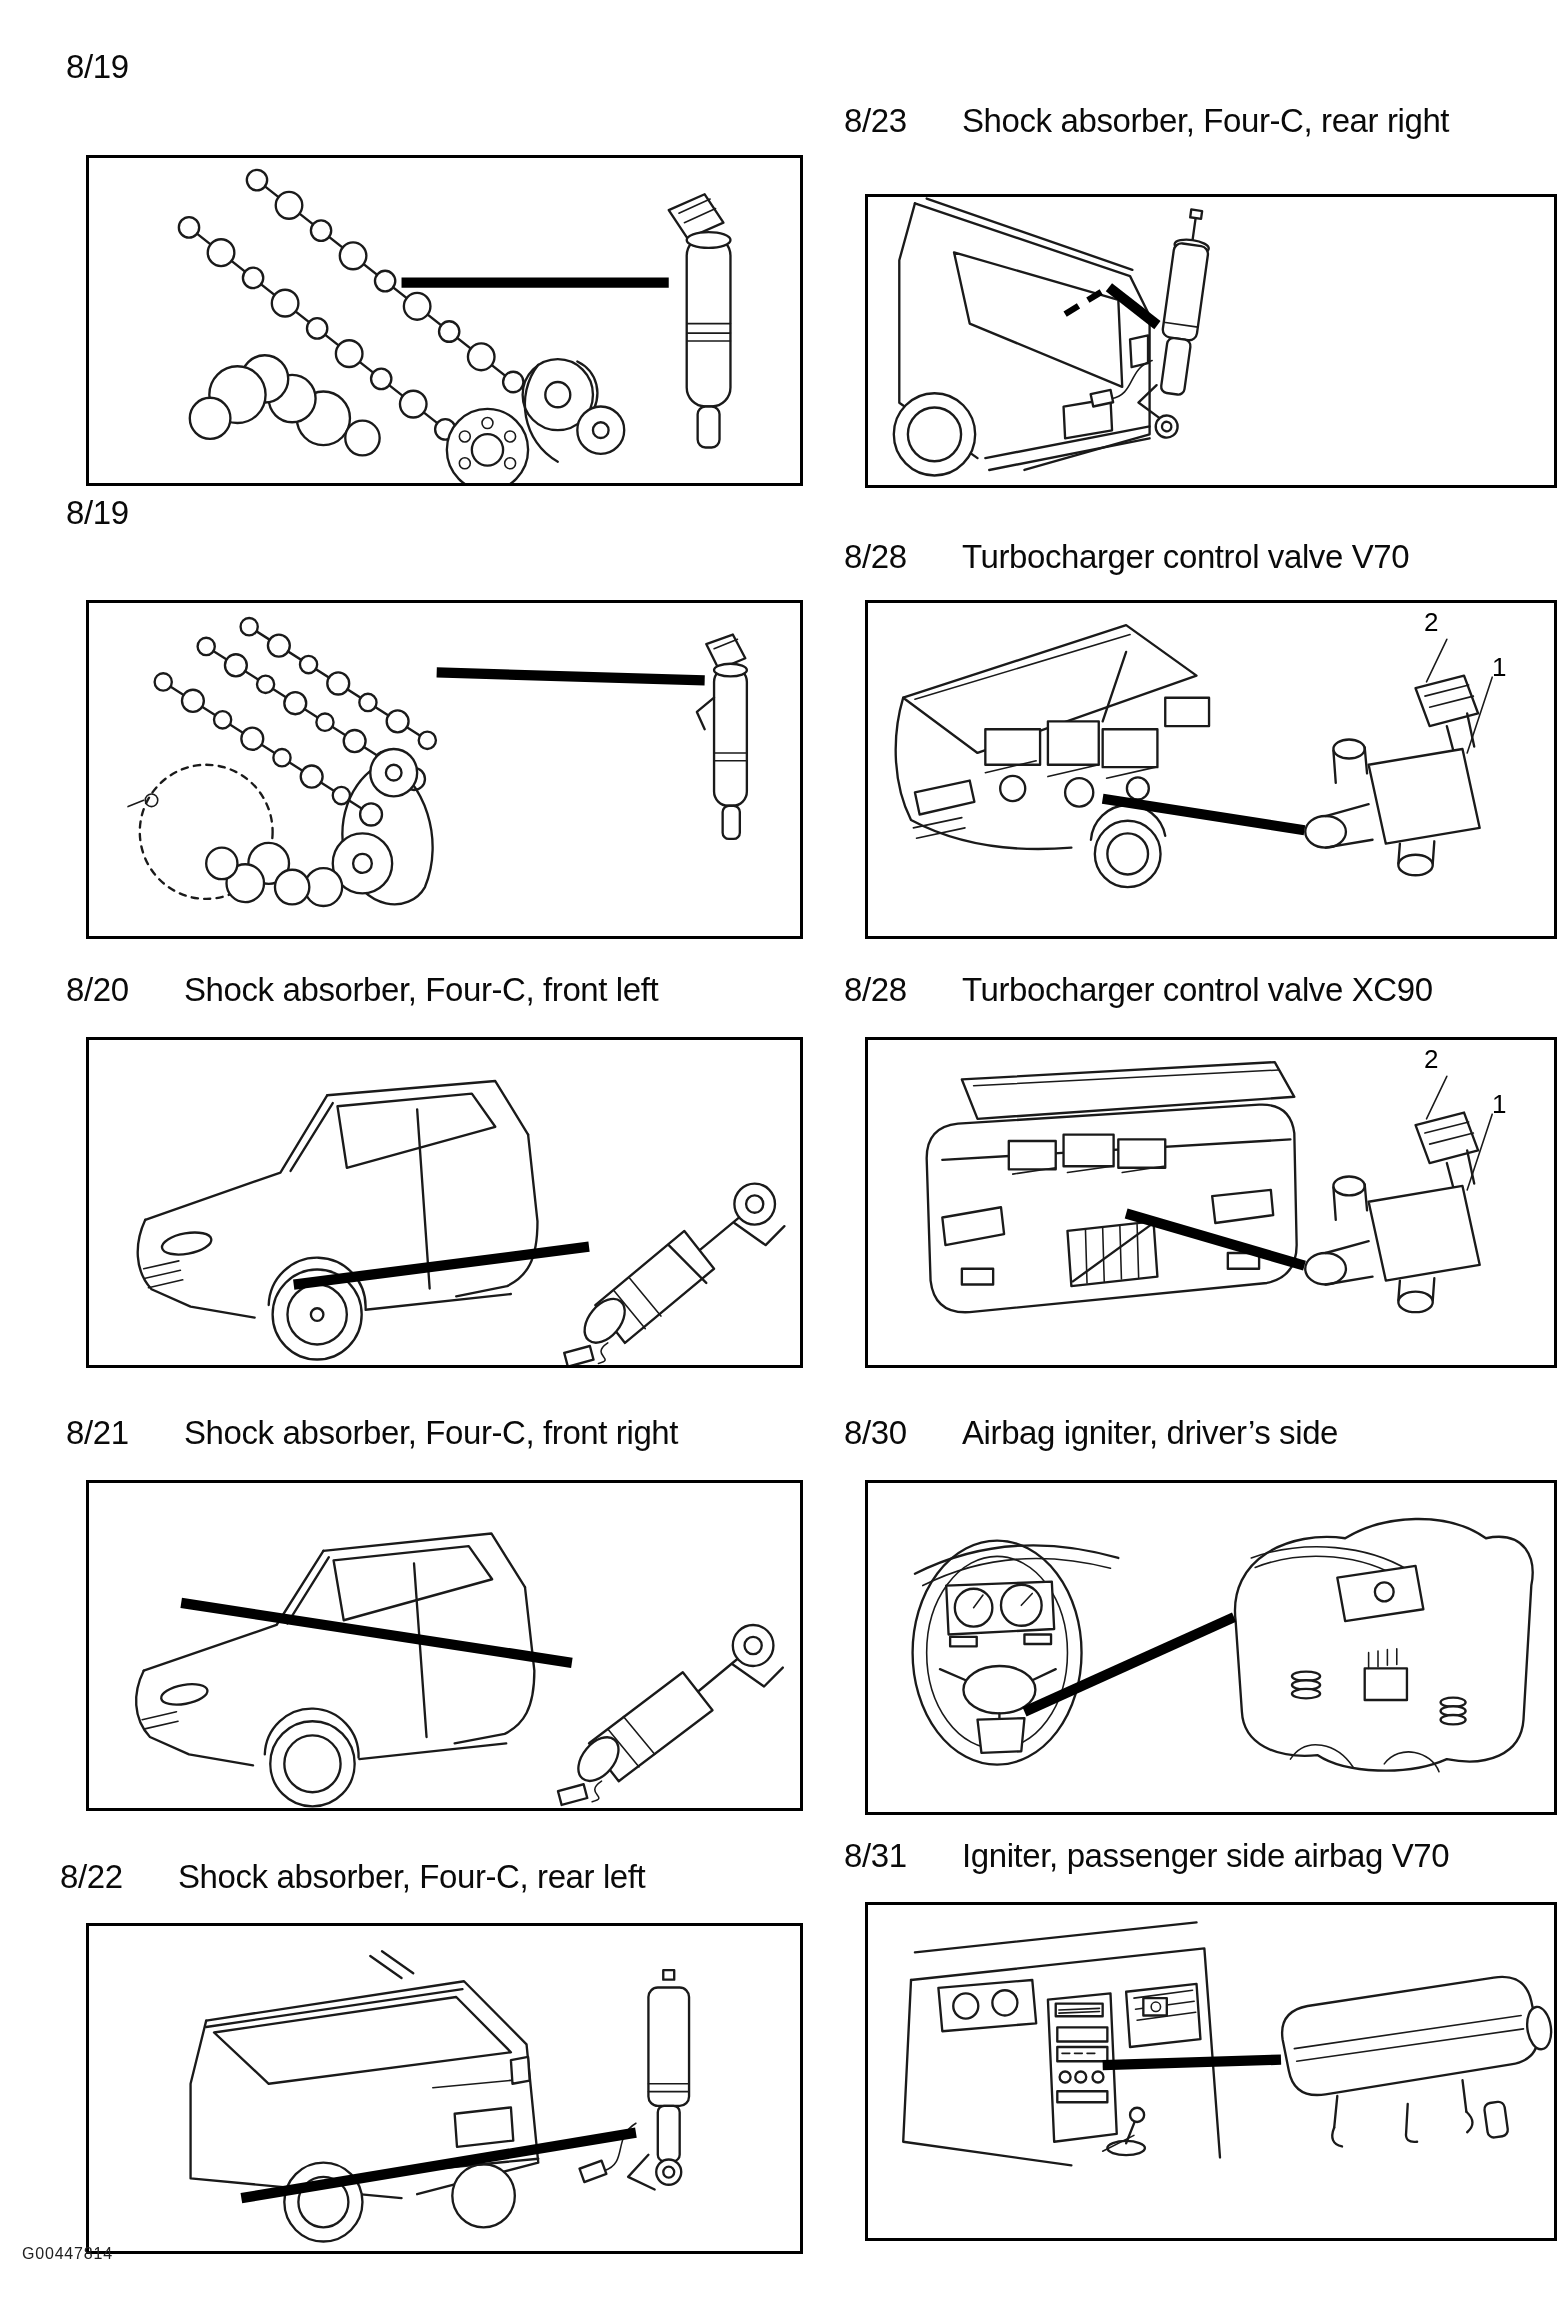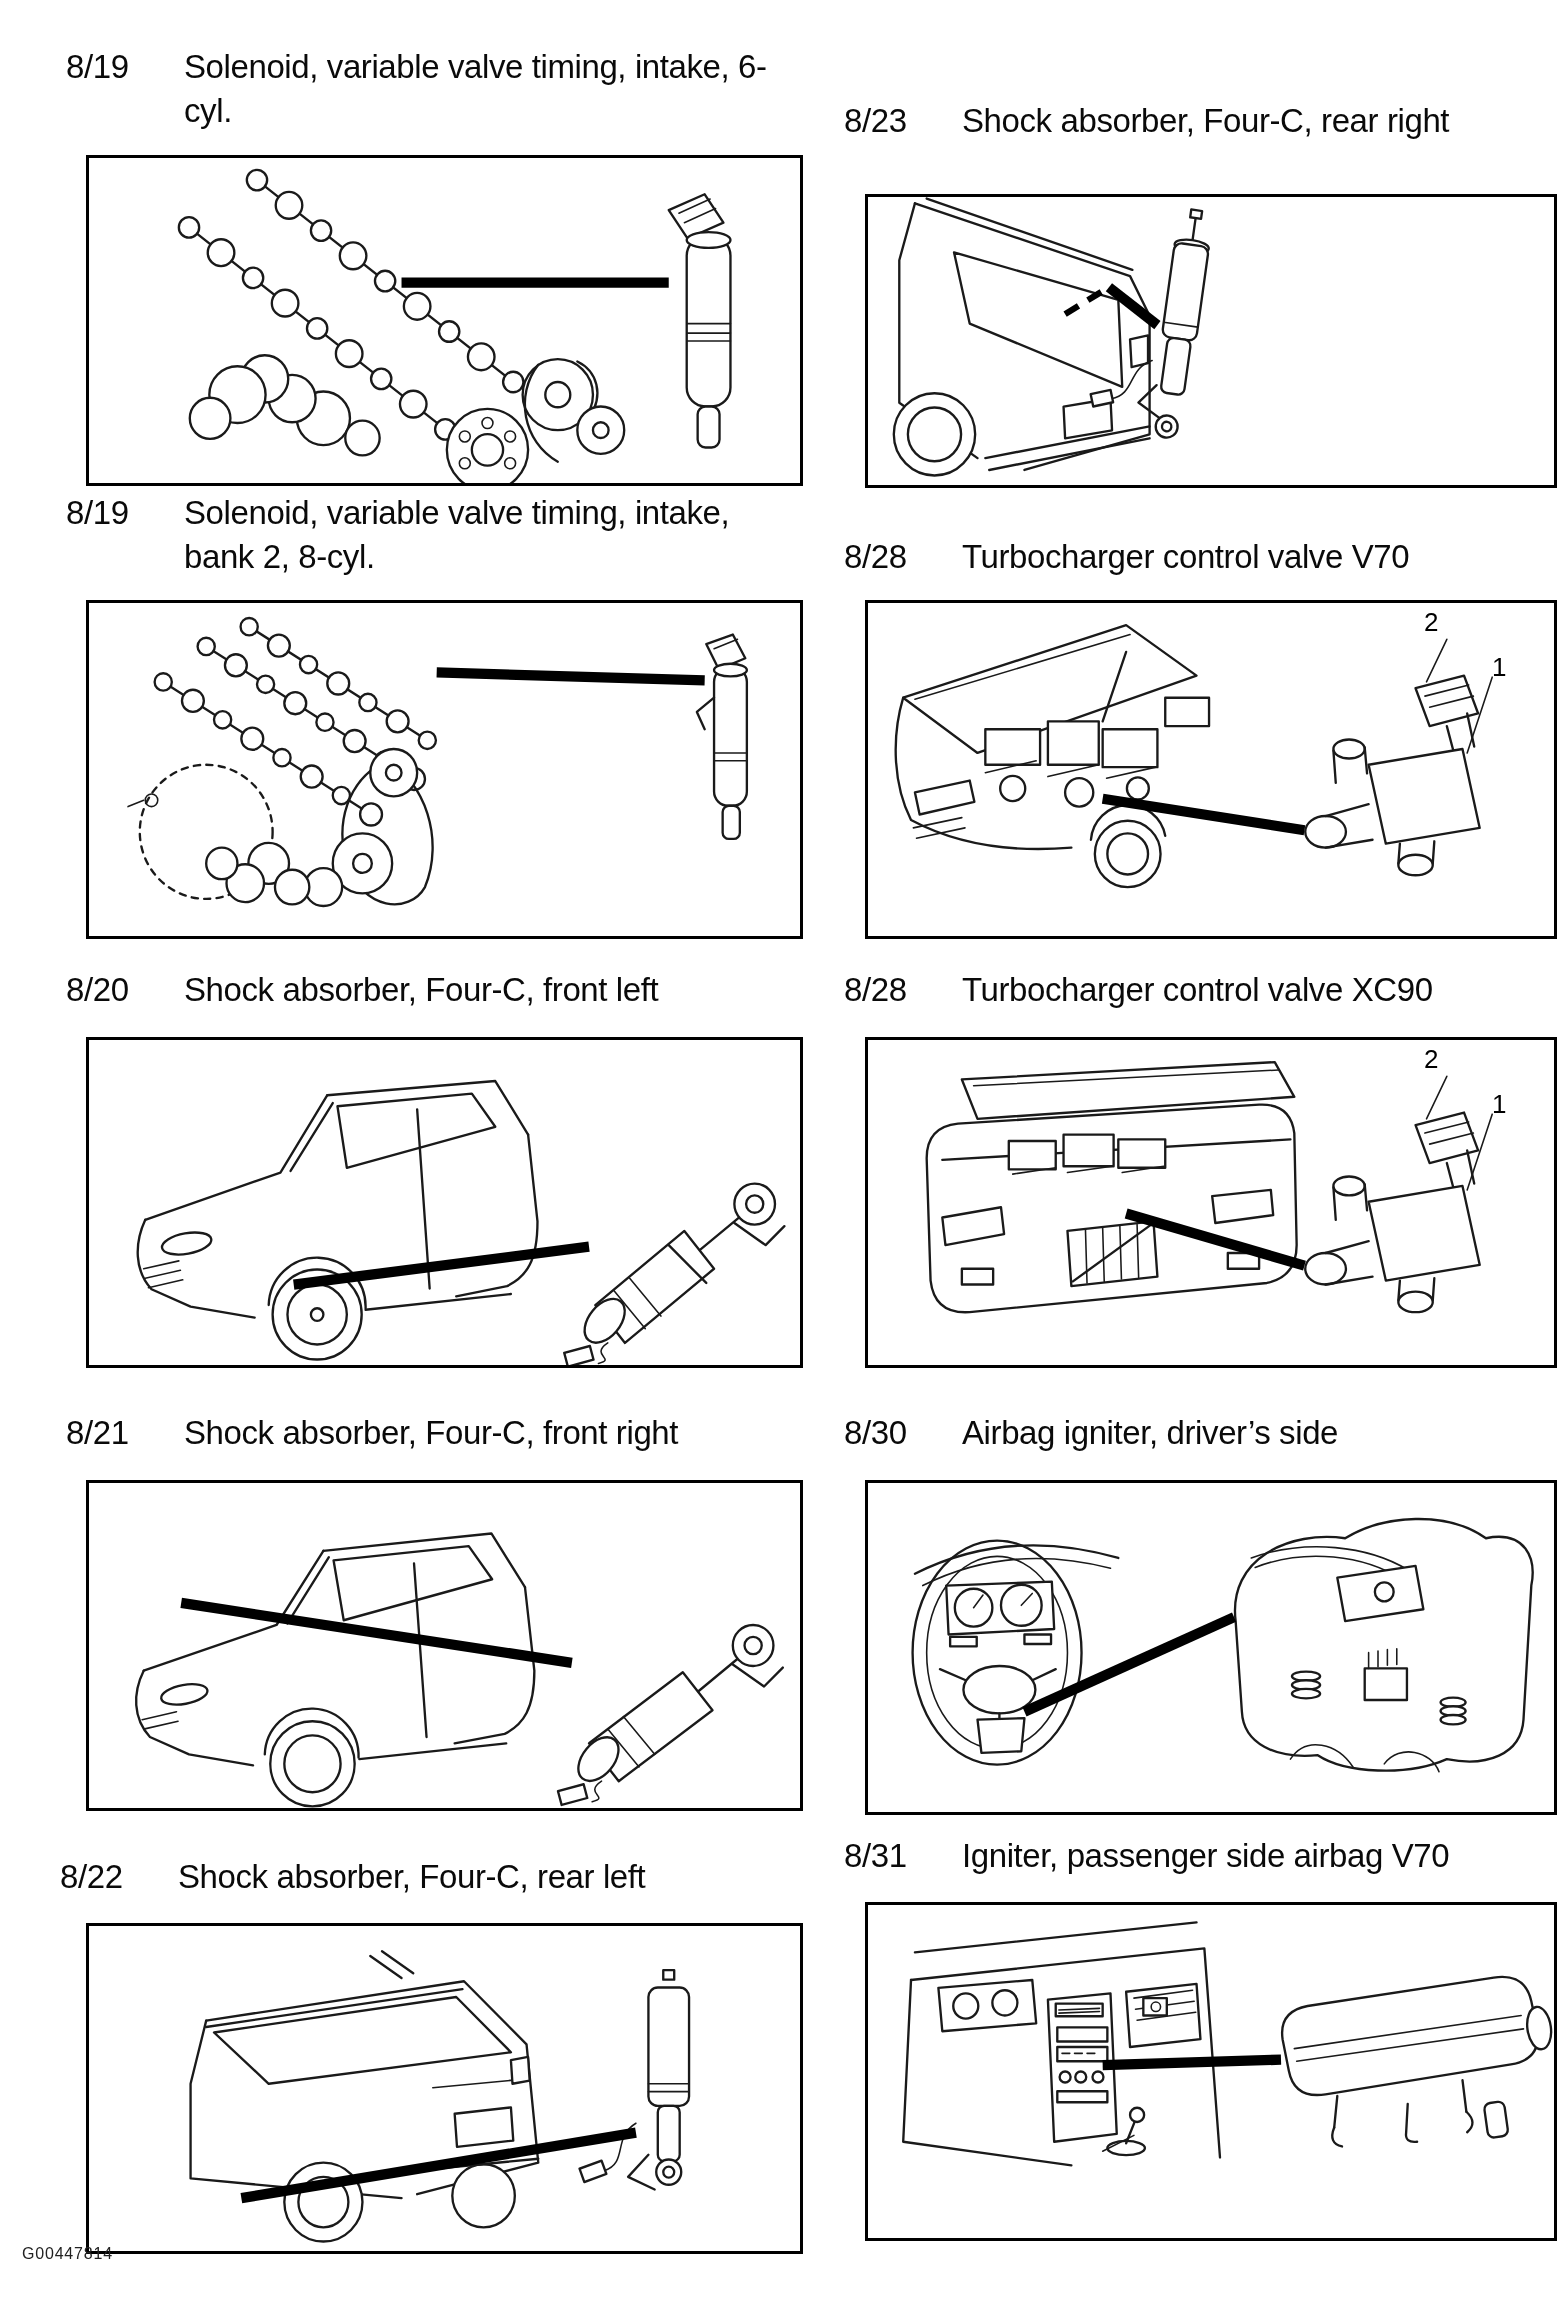--- a/index.html
+++ b/index.html
@@ -21,21 +21,20 @@
   .callout{position:absolute;font-size:26px;font-weight:normal;color:#000;line-height:1;}
   .footer{position:absolute;font-size:16px;letter-spacing:0.8px;color:#222;font-weight:normal;}
 </style>
 </head>
 <body>
 
 <div id="page">
 
   <div class="hd" style="left:66px;top:45px">
     <span class="ref">8/19</span>
-    <span class="title wrap">Solenoid, variable valve timing, intake, 6-cyl.</span>
   </div>
   <div class="figbox" style="left:86px;top:155px;width:711px;height:325px">
     <svg viewBox="0 0 910 412" preserveAspectRatio="none">
       <line class="sk" x1="215" y1="28" x2="543" y2="284"></line>
       <circle class="skf" cx="215" cy="28" r="13"></circle>
         <circle class="skf" cx="256" cy="60" r="17"></circle>
       <circle class="skf" cx="297" cy="92" r="13"></circle>
         <circle class="skf" cx="338" cy="124" r="17"></circle>
       <circle class="skf" cx="379" cy="156" r="13"></circle>
         <circle class="skf" cx="420" cy="188" r="17"></circle>
@@ -79,21 +78,20 @@
       <line class="sk thin" x1="765" y1="210" x2="821" y2="210"></line>
       <line class="sk thin" x1="765" y1="222" x2="821" y2="222"></line>
       <line class="sk thin" x1="765" y1="232" x2="821" y2="232"></line>
       <rect class="skf" x="779" y="315" width="28" height="52" rx="10"></rect>
       <line class="leader" x1="400" y1="158" x2="742" y2="158"></line>
     </svg>
   </div>
 
   <div class="hd" style="left:66px;top:491px">
     <span class="ref">8/19</span>
-    <span class="title wrap">Solenoid, variable valve timing, intake, bank 2, 8-cyl.</span>
   </div>
   <div class="figbox" style="left:86px;top:600px;width:711px;height:333px">
     <svg viewBox="0 0 910 422" preserveAspectRatio="none">
       <line class="sk" x1="150" y1="55" x2="416" y2="223"></line>
       <circle class="skf" cx="150" cy="55" r="11"></circle>
         <circle class="skf" cx="188" cy="79" r="14"></circle>
       <circle class="skf" cx="226" cy="103" r="11"></circle>
         <circle class="skf" cx="264" cy="127" r="14"></circle>
       <circle class="skf" cx="302" cy="151" r="11"></circle>
         <circle class="skf" cx="340" cy="175" r="14"></circle>

